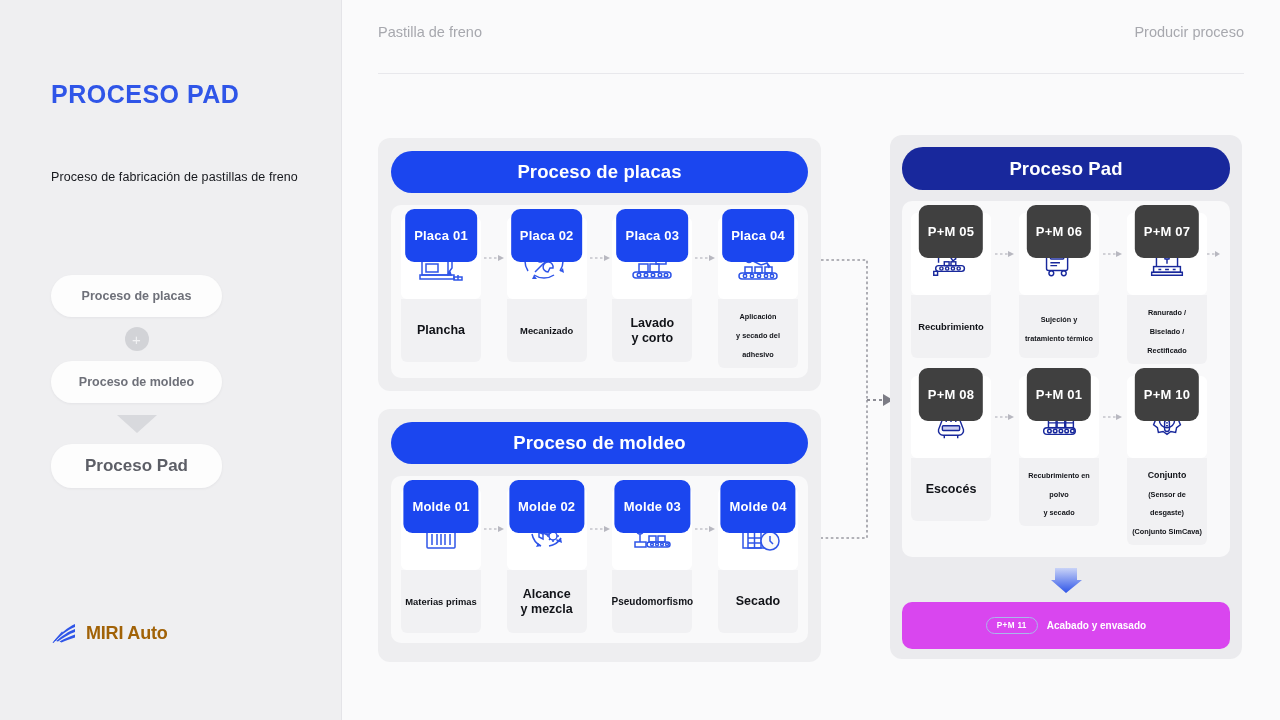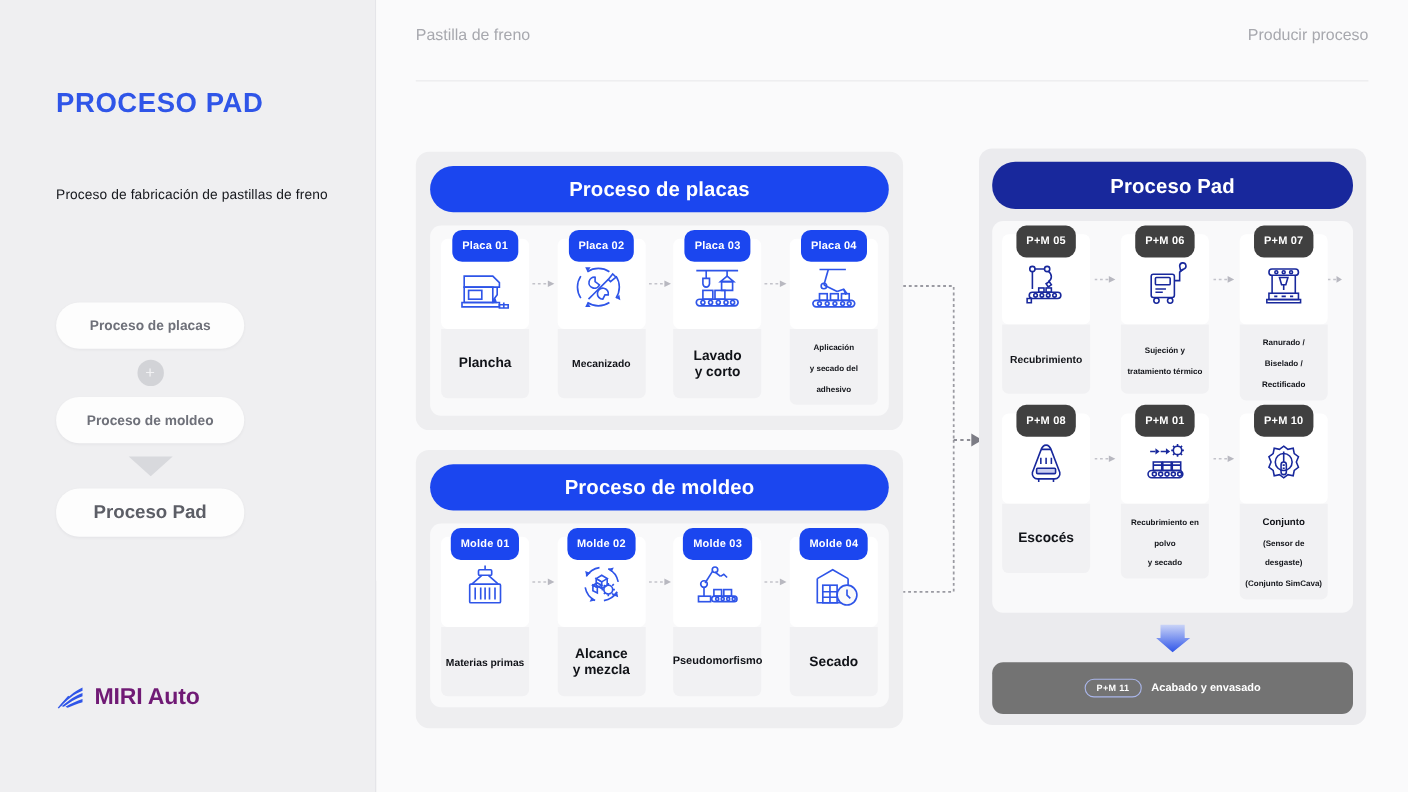--- a/index.html
+++ b/index.html
@@ -44,21 +44,21 @@
   }
   .down-tri {
     width: 0; height: 0; margin: 12px auto 11px auto;
     border-left: 20px solid transparent; border-right: 20px solid transparent;
     border-top: 18px solid #d8d9dd;
   }
   .logo-row {
     position: absolute; left: 51px; top: 622px;
     display: flex; align-items: center; gap: 9px;
   }
-  .logo-text { font-size: 21px; font-weight: bold; color: #701a75; letter-spacing: -.2px;}
+  .logo-text { font-size: 18px; font-weight: bold; color: #a16207; letter-spacing: -.2px;}
 
   
   .main { flex: 1; position: relative; height: 528px; background: #fafafb; }
   .topbar {
     position: absolute; left: 36px; right: 36px; top: 24px; height: 50px;
     border-bottom: 1px solid #e8e8ec;
     display: flex; justify-content: space-between; align-items: flex-start;
   }
   .topbar span { font-size: 14.5px; color: #a7a8ae; }
 
@@ -100,40 +100,40 @@
     background: #f1f1f3; border-radius: 0 0 6px 6px; min-height: 63px;
     display: flex; align-items: center; justify-content: center;
     text-align: center; padding: 6px 4px; line-height: 1.18;
   }
   .card-label .lbl-lg { font-size: 12.5px; font-weight: bold; color: #111318; }
   .card-label .lbl-sm { font-size: 7.3px; font-weight: bold; color: #111318; }
   .card-label .lbl-md { font-size: 9.4px; font-weight: bold; color: #111318; }
 
   .badge {
     position: absolute; top: -8px; left: 50%; transform: translateX(-50%);
-    background: #1b46ef; color: #fff; font-size: 10px; font-weight: bold;
-    border-radius: 9px; padding: 9px 9px; white-space: nowrap; z-index: 3;
+    background: #1b46ef; color: #fff; font-size: 13px; font-weight: bold;
+    border-radius: 9px; padding: 19px 9px; white-space: nowrap; z-index: 3;
     letter-spacing: .2px;
   }
   .badge.navy { background: #404040; }
 
   .conn {
     flex: 1; min-width: 12px; height: 82px;
     display: flex; align-items: center; justify-content: center;
   }
   .conn svg { display: block; }
 
   
   .pad-rowgap { height: 12px; }
 
   .pad-down-arrow {
     margin: 9px auto 8px auto; width: 36px; height: 28px;
   }
   .pad-final {
-    height: 47px; border-radius: 10px; background: #737373; color: #fff;
+    height: 47px; border-radius: 10px; background: #d946ef; color: #fff;
     display: flex; align-items: center; justify-content: center; gap: 9px;
   }
   .pad-final .pill {
     border: 1.3px solid #aab6ea; border-radius: 11px;
     padding: 3px 10px; font-size: 8.2px; font-weight: bold; letter-spacing: .3px;
   }
   .pad-final .ftxt { font-size: 10px; font-weight: bold; }
 
   
   .bracket { position: absolute; left: 443px; top: 0; width: 72px; height: 524px; }

